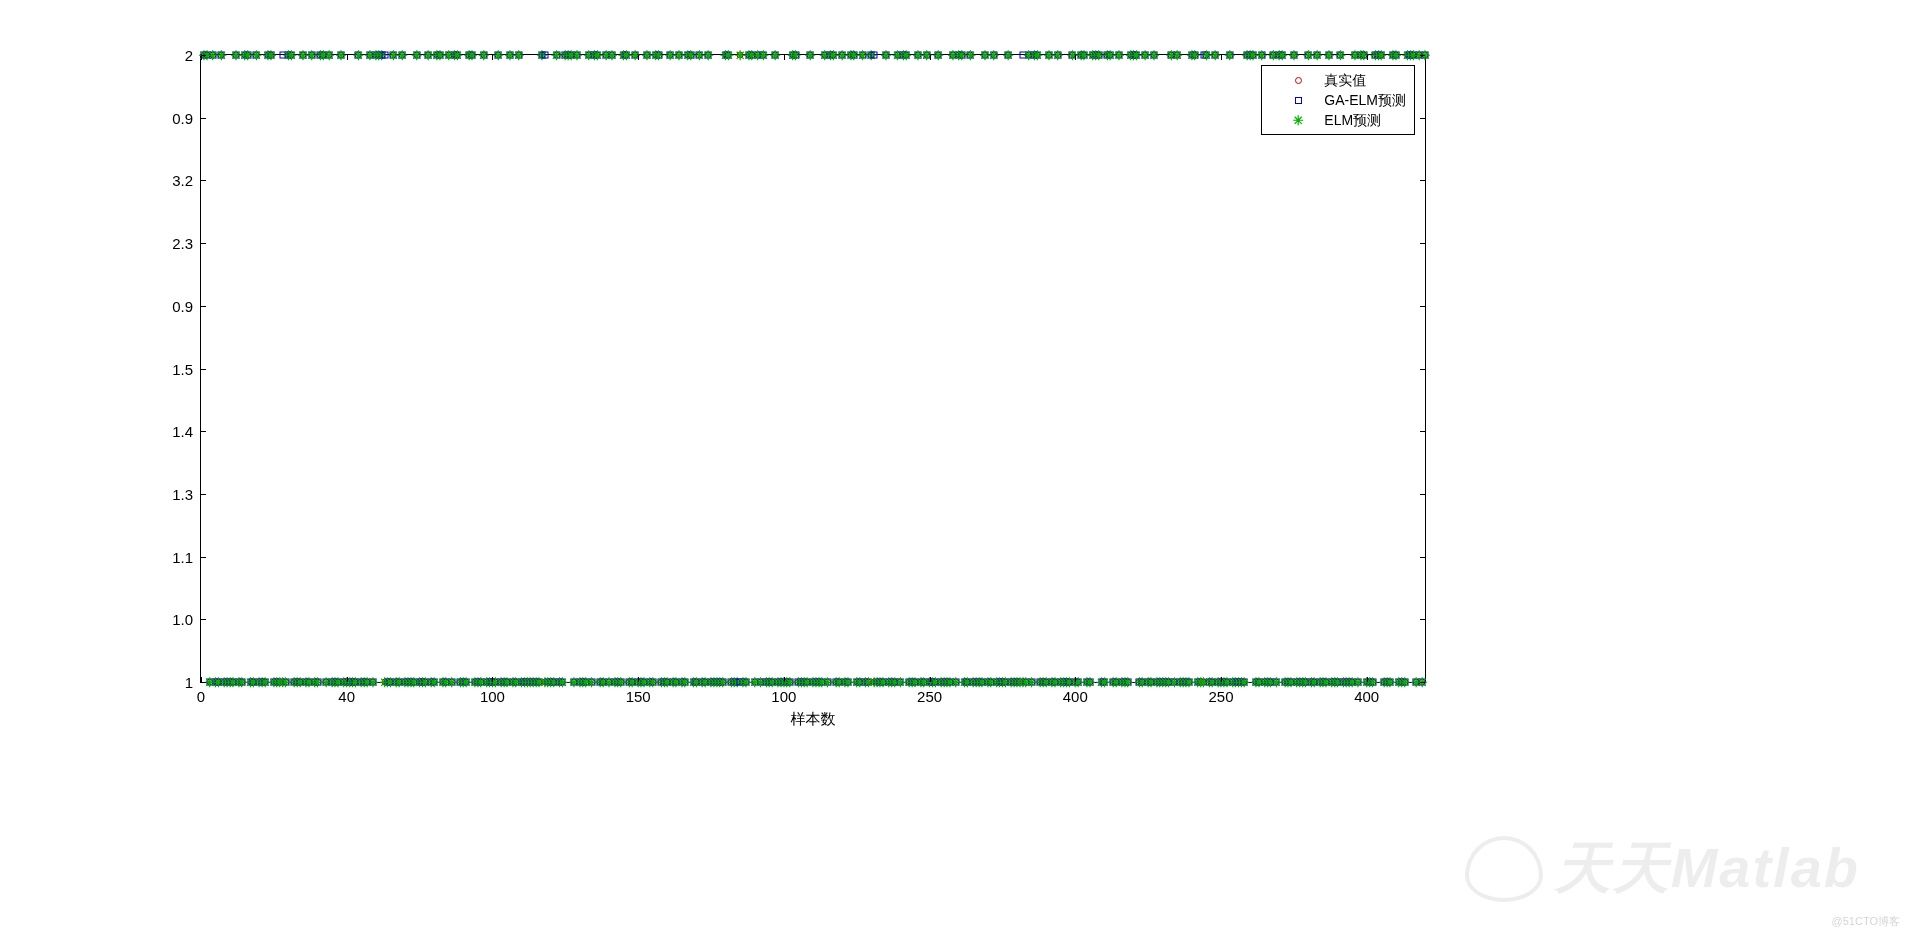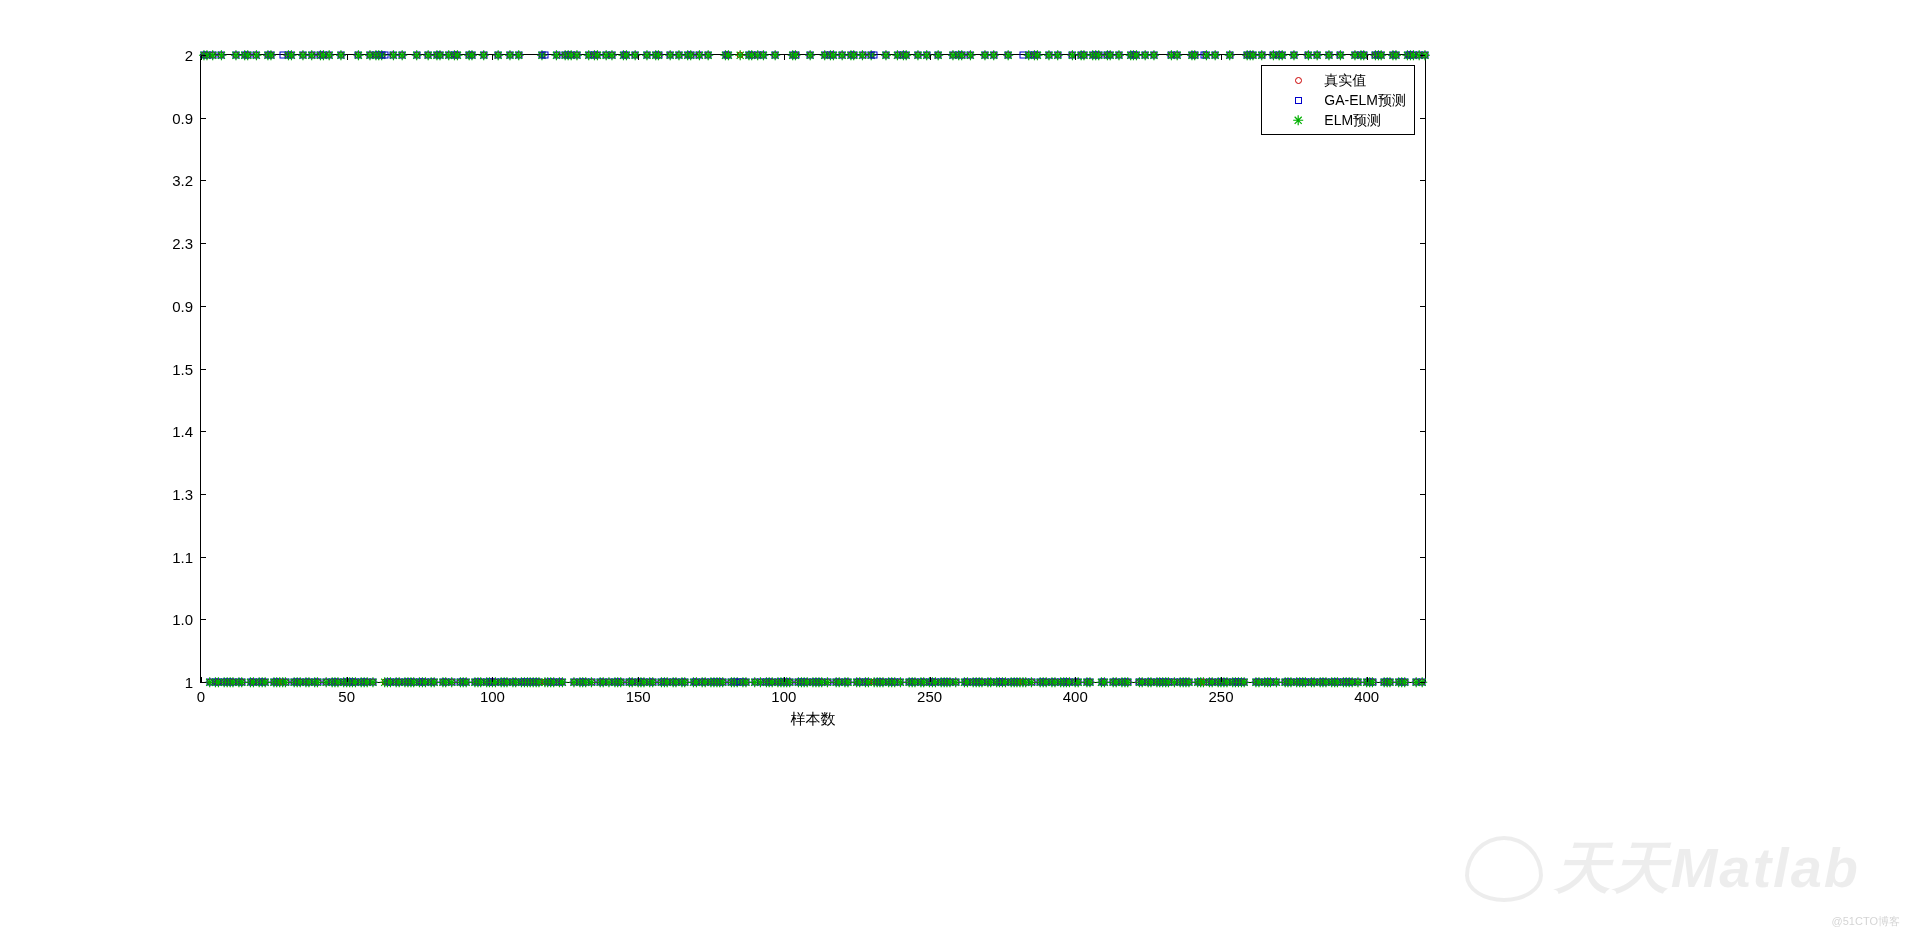--- a/index.html
+++ b/index.html
@@ -1479,21 +1479,21 @@
       <div class="tick-mark ytick-mark-r" style="top: 125.4px;"></div>
       <div class="tick-label ytick" style="top: 62.7px;">0.9</div>
       <div class="tick-mark ytick-mark" style="top: 62.7px;"></div>
       <div class="tick-mark ytick-mark-r" style="top: 62.7px;"></div>
       <div class="tick-label ytick" style="top: 0px;">2</div>
       <div class="tick-mark ytick-mark" style="top: 0px;"></div>
       <div class="tick-mark ytick-mark-r" style="top: 0px;"></div>
       <div class="tick-label xtick" style="left: 0px;">0</div>
       <div class="tick-mark xtick-mark" style="left: 0px;"></div>
       <div class="tick-mark xtick-mark-t" style="left: 0px;"></div>
-      <div class="tick-label xtick" style="left: 145.714px;">50</div>
+      <div class="tick-label xtick" style="left: 145.714px;">40</div>
       <div class="tick-mark xtick-mark" style="left: 145.714px;"></div>
       <div class="tick-mark xtick-mark-t" style="left: 145.714px;"></div>
       <div class="tick-label xtick" style="left: 291.429px;">100</div>
       <div class="tick-mark xtick-mark" style="left: 291.429px;"></div>
       <div class="tick-mark xtick-mark-t" style="left: 291.429px;"></div>
       <div class="tick-label xtick" style="left: 437.143px;">150</div>
       <div class="tick-mark xtick-mark" style="left: 437.143px;"></div>
       <div class="tick-mark xtick-mark-t" style="left: 437.143px;"></div>
       <div class="tick-label xtick" style="left: 582.857px;">100</div>
       <div class="tick-mark xtick-mark" style="left: 582.857px;"></div>

